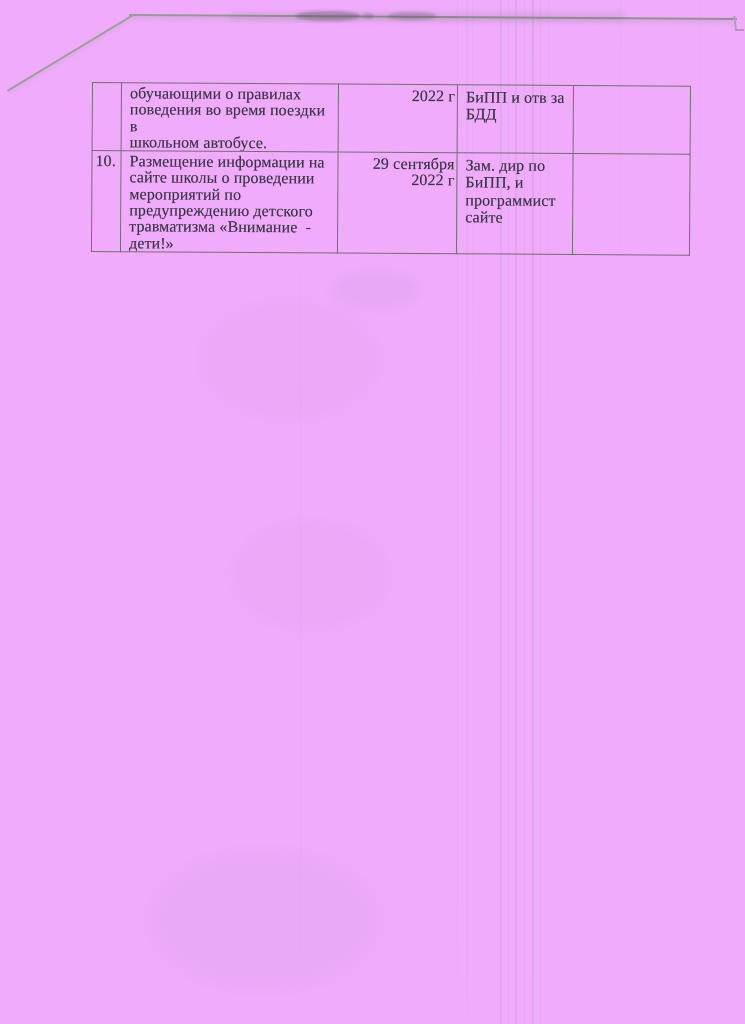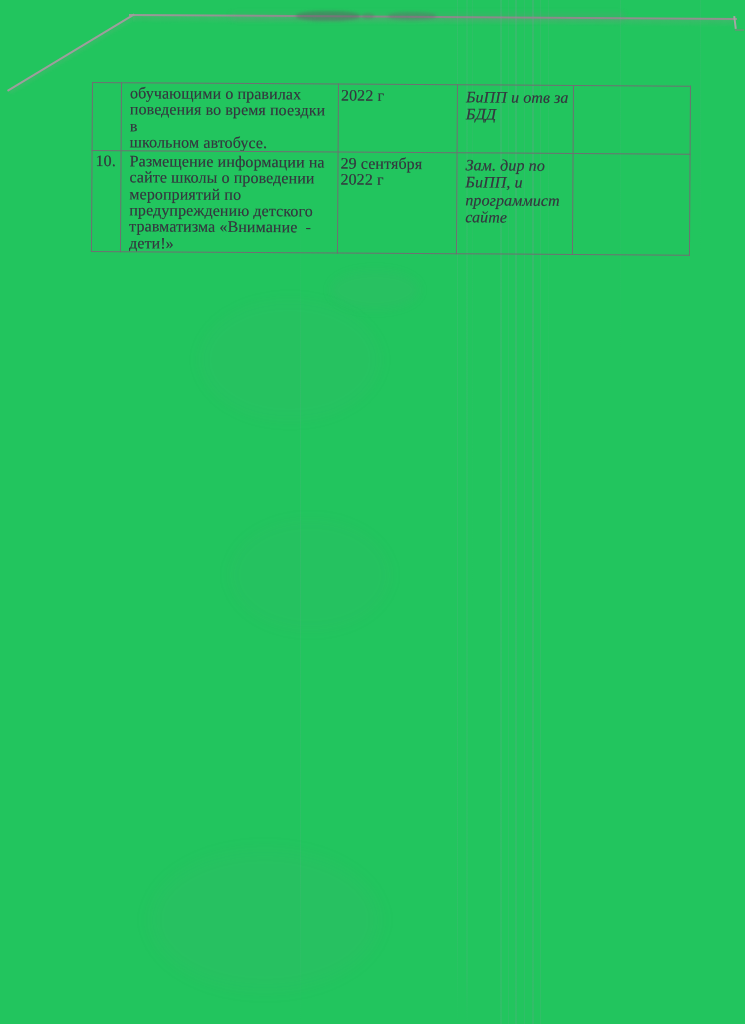--- a/index.html
+++ b/index.html
@@ -1,20 +1,20 @@
 <!DOCTYPE html>
 <html><head>
 <meta charset="utf-8">
 <style>
   html, body { margin: 0; padding: 0; background: #e9e9e9; }
   .page {
     position: relative;
     width: 745px;
     height: 1024px;
-    background: #22c55e;
+    background: #f0abfc;
     overflow: hidden;
     font-family: "Liberation Serif", "DejaVu Serif", serif;
   }
 
   
   .artifact { position: absolute; pointer-events: none; }
 
   .top-edge-line {
     left: 129px; top: 14px; width: 608px; height: 1.7px;
     background: linear-gradient(to right, #9a9a98, #8b8b89 40%, #92928f);
@@ -108,22 +108,22 @@
     border: 1.5px solid #6f7072;
     vertical-align: top;
     padding: 2px 2px 0 2px;
     white-space: pre-wrap;
     overflow: hidden;
   }
   .plan-table tr.r1 td { height: 52px; }
   .plan-table tr.r2 td { height: 96px; }
   td.c-num  { padding-left: 3px; }
   td.c-act  { padding-left: 8px; }
-  td.c-date { text-align: left; padding-top: 3px; }
-  td.c-resp { padding-left: 8px; padding-top: 3px; line-height: 17.2px; font-style: italic; }
+  td.c-date { text-align: right; padding-top: 3px; }
+  td.c-resp { padding-left: 8px; padding-top: 3px; line-height: 17.2px; }
 </style>
 </head>
 <body>
 
 <div class="page">
 
   <div class="artifact top-edge-shadow"></div>
   <div class="artifact top-edge-line"></div>
   <div class="artifact corner-fold-shadow"></div>
   <div class="artifact corner-fold-line"></div>

